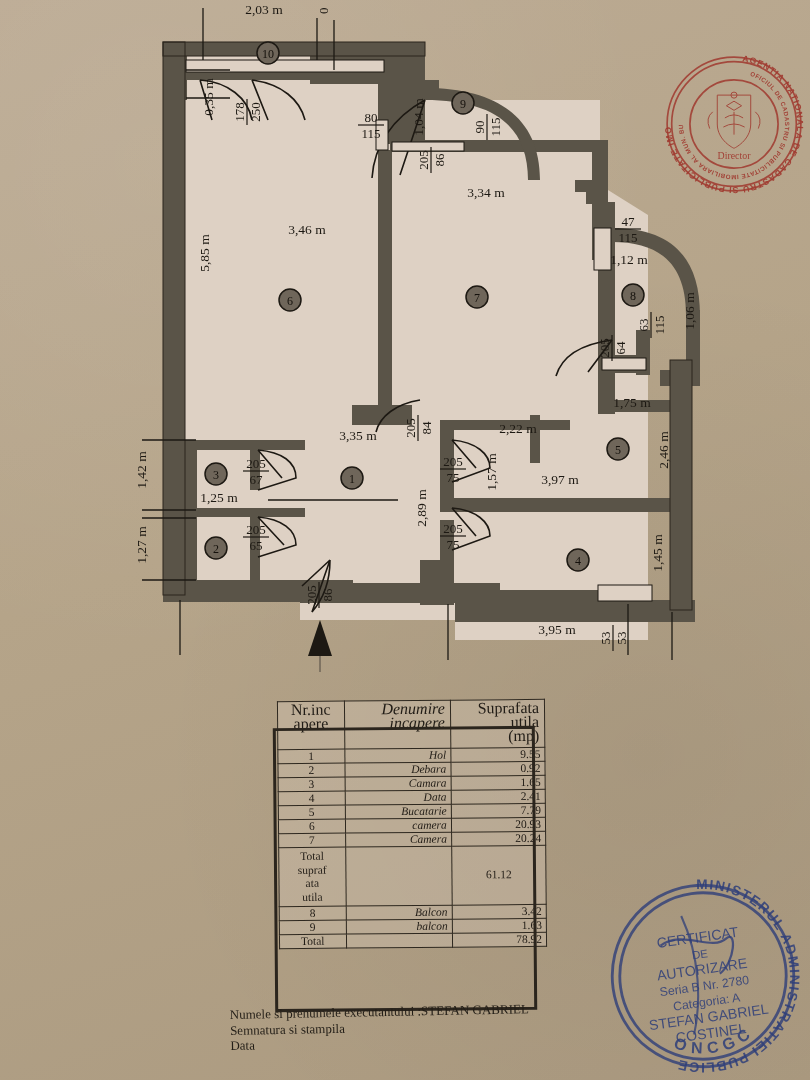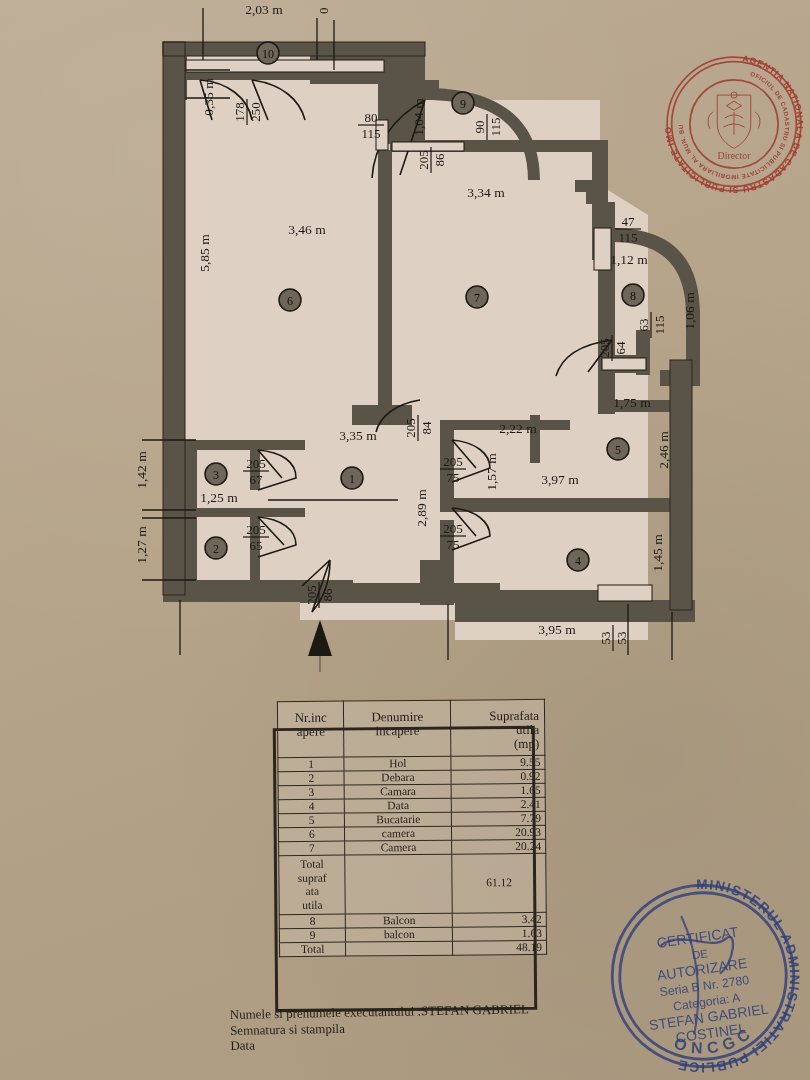--- a/index.html
+++ b/index.html
@@ -29,23 +29,23 @@
     border-collapse:collapse;width:268px;margin-left:22px;
     background:rgba(222,209,196,0.30);
     transform:rotate(-0.5deg);
   }
   table.rec td{
     border:1px solid #2e281f;
     font-size:11.5px;color:#211c16;
     padding:0 4px;height:13px;line-height:13px;
     font-family:"Liberation Serif",serif;
   }
-  table.rec td.hd{height:auto;padding:9px 5px 4px;vertical-align:top;font-size:13px;line-height:14px;}
+  table.rec td.hd{height:auto;padding:1px 5px 4px;vertical-align:top;font-size:16px;line-height:14px;}
   table.rec .c-num{width:62px;text-align:center;}
-  table.rec .c-name{width:108px;text-align:center;}
+  table.rec .c-name{width:108px;text-align:right;font-style:italic;}
   table.rec .c-area{width:92px;text-align:right;}
   table.rec td.tall{height:auto;line-height:13.5px;text-align:center;padding-top:2px;padding-bottom:2px;}
   .tbl-outer{
     position:absolute;left:274px;top:727px;width:256px;height:278px;
     border:3px solid #2b251d;pointer-events:none;transform:rotate(-0.5deg);
   }
   .footer{
     position:absolute;left:230px;top:1002px;width:520px;
     font-size:13px;color:#231e17;line-height:15.5px;
     font-family:"Liberation Serif",serif;
@@ -442,21 +442,21 @@
           <td class="c-area">3.42</td>
         </tr>
         <tr>
           <td class="c-num">9</td>
           <td class="c-name">balcon</td>
           <td class="c-area">1.63</td>
         </tr>
         <tr>
           <td class="c-num">Total</td>
           <td class="c-name"></td>
-          <td class="c-area">48.19</td>
+          <td class="c-area">78.92</td>
         </tr>
       </tbody>
   </table>
 </div>
 <div class="tbl-outer"></div>
 
 <div class="footer">
   <div>Numele si prenumele executantului  :STEFAN GABRIEL</div>
   <div>Semnatura si stampila</div>
   <div>Data</div>

